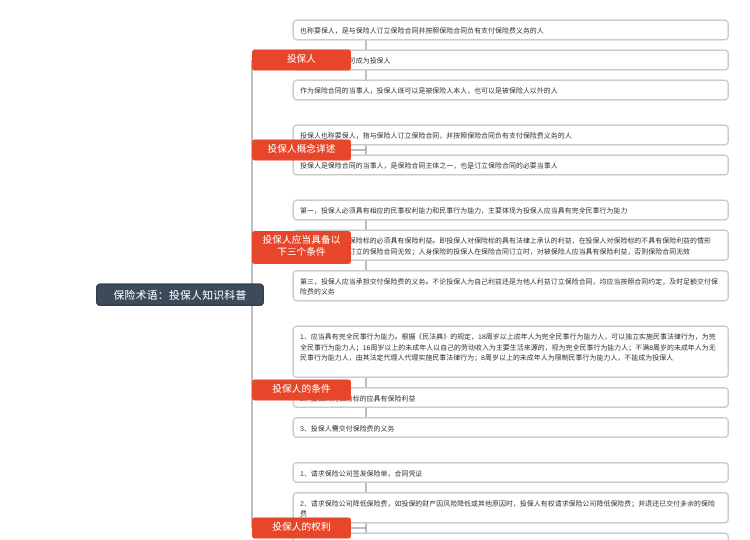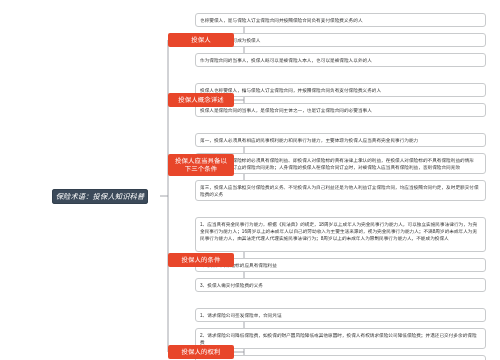--- a/index.html
+++ b/index.html
@@ -128,15 +128,15 @@
       <div class="node leaf-node" style="left: 195px; top: 180px; width: 291px; height: 21px;">第三，投保人应当承担交付保险费的义务。不论投保人为自己利益还是为他人利益订立保险合同，均应当按照合同约定，及时足额交付保险费的义务</div>
       <div class="node branch-node" style="left: 168px; top: 154.15px; width: 66px; height: 22.2px;">投保人应当具备以下三个条件</div>
       <div class="node leaf-node" style="left: 195px; top: 217px; width: 291px; height: 35px;">1、应当具有完全民事行为能力。根据《民法典》的规定，18周岁以上成年人为完全民事行为能力人，可以独立实施民事法律行为，为完全民事行为能力人；16周岁以上的未成年人以自己的劳动收入为主要生活来源的，视为完全民事行为能力人；不满8周岁的未成年人为无民事行为能力人，由其法定代理人代理实施民事法律行为；8周岁以上的未成年人为限制民事行为能力人，不能成为投保人</div>
       <div class="node leaf-node" style="left: 195px; top: 258px; width: 291px; height: 14px;">2、投保人对保险标的应具有保险利益</div>
       <div class="node leaf-node" style="left: 195px; top: 278px; width: 291px; height: 14px;">3、投保人需交付保险费的义务</div>
       <div class="node branch-node" style="left: 168px; top: 252.95px; width: 66px; height: 13.6px;">投保人的条件</div>
       <div class="node leaf-node" style="left: 195px; top: 308px; width: 291px; height: 14px;">1、请求保险公司签发保险单，合同凭证</div>
       <div class="node leaf-node" style="left: 195px; top: 328px; width: 291px; height: 21px;">2、请求保险公司降低保险费，如投保的财产因风险降低或其他原因时，投保人有权请求保险公司降低保险费；并退还已交付多余的保险费</div>
       <div class="node leaf-node" style="left: 195px; top: 355px; width: 291px; height: 21px;">3、请求赔偿。在保险标的发生保险责任范围内的损失或人身保险合同约定的保险事故时，有权请求保险公司按照合同约定给付保险金；被保险人或受益人有权请求保险金给付</div>
       <div class="node branch-node" style="left: 168px; top: 345.2px; width: 66px; height: 13.6px;">投保人的权利</div>
-      <div class="node root-node" style="left: 52px; top: 188.5px; width: 96px; height: 15px; font-style: italic;">保险术语：投保人知识科普</div>
+      <div class="node root-node" style="left: 64px; top: 188.5px; width: 112px; height: 15px;">保险术语：投保人知识科普</div>
     </div>
 </div>
 
 </body></html>

